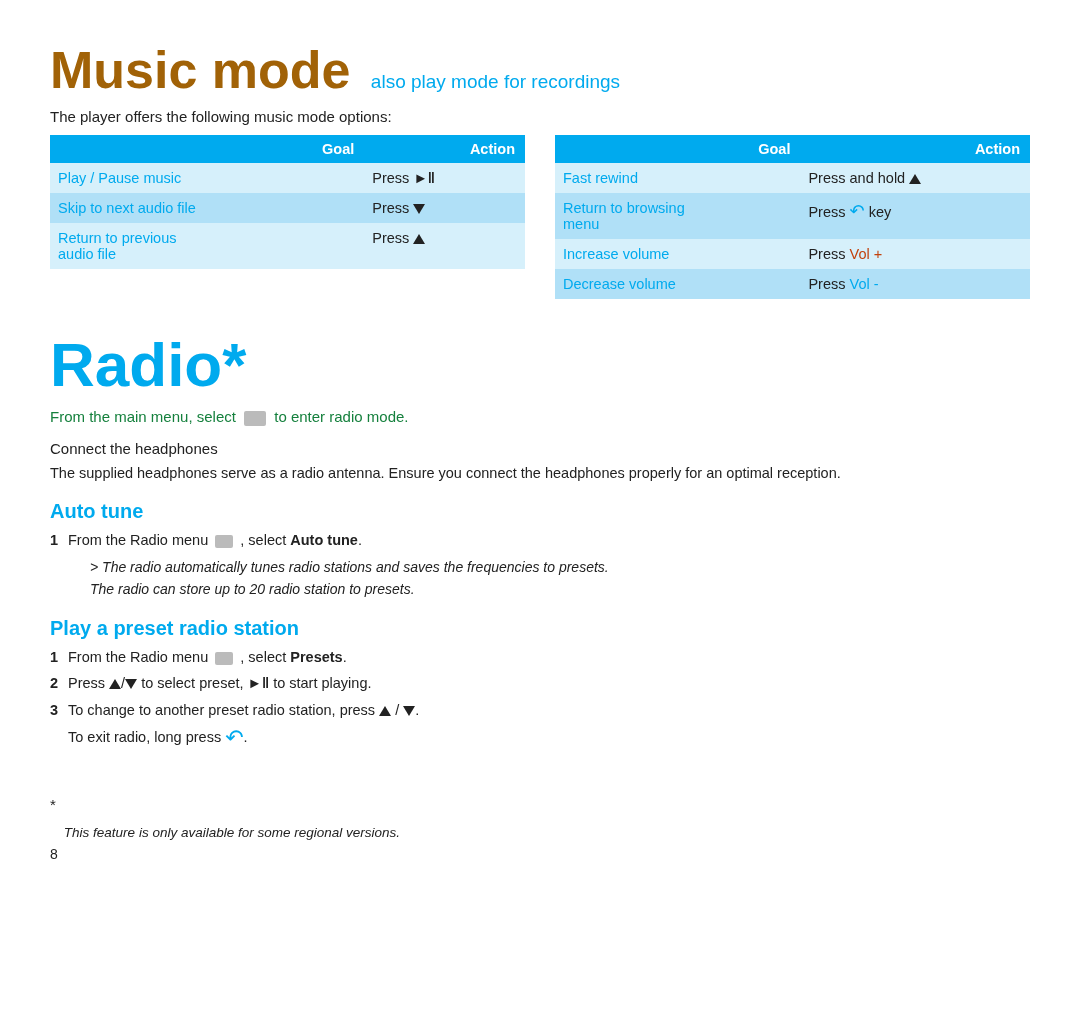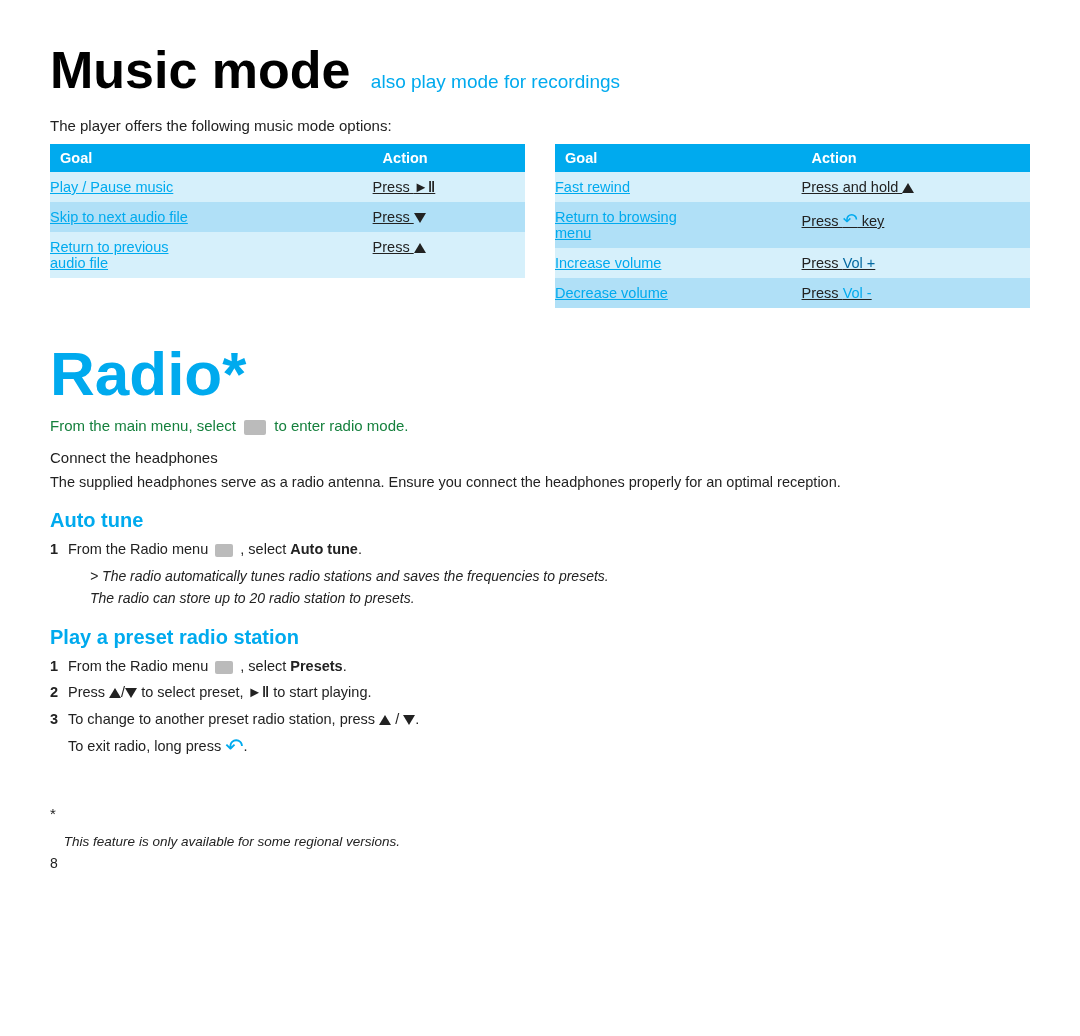--- a/index.html
+++ b/index.html
@@ -9,21 +9,21 @@
       font-size: 15px;
       color: #222;
       padding: 40px 50px 40px 50px;
       width: 1080px;
       min-height: 1036px;
     }
     .intro-text {
       font-size: 15px;
       color: #222;
       margin-bottom: 10px;
-      margin-top: 17px;
+      margin-top: 8px;
     }
 
     
     .tables-row {
       display: flex;
       gap: 30px;
       margin-bottom: 30px;
     }
     .table-wrap {
       flex: 1;
@@ -33,32 +33,31 @@
       border-collapse: collapse;
       font-size: 14.5px;
     }
     table thead tr {
       background-color: #00aaee;
     }
     table thead th {
       color: #fff;
       font-weight: bold;
       padding: 6px 10px;
-      text-align: left;
+      text-align: right;
     }
     table tbody tr:nth-child(odd) {
       background-color: #d6f0fb;
     }
     table tbody tr:nth-child(even) {
       background-color: #b0e0f7;
     }
     table tbody td {
-      padding: 7px 0;
+      padding: 7px 8px;
       vertical-align: top;
-      text-decoration: underline;
     }
     .goal-cell {
       color: #00aaee;
       font-weight: normal;
     }
     .action-cell {
       color: #222;
       font-weight: normal;
     }
     .action-cell b {
@@ -147,28 +146,28 @@
       display: flex;
       align-items: flex-start;
       gap: 8px;
     }
     .asterisk-note span.ast {
       font-size: 15px;
       margin-top: 1px;
     }
 
     
-    .vol-plus { color: #0369a1; }
+    .vol-plus { color: #c2410c; }
     .vol-minus { color: #00aaee; }
   </style>
 </head>
 <body>
 
 <h1>
-  <span style="font-size:52px; font-weight:bold; color:#000000;">Music mode</span>
+  <span style="font-size:52px; font-weight:bold; color:#a16207;">Music mode</span>
   <span style="font-size:19px; color:#00aaee; font-weight:normal; margin-left:12px;">also play mode for recordings</span>
 </h1>
 
 <p class="intro-text">The player offers the following music mode options:</p>
 
 <div class="tables-row">
 
   <div class="table-wrap">
     <table>
       <thead>

